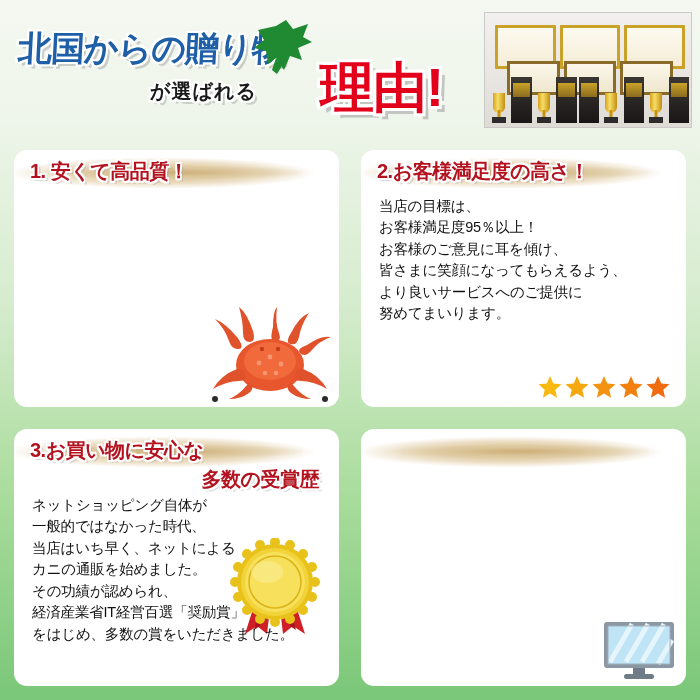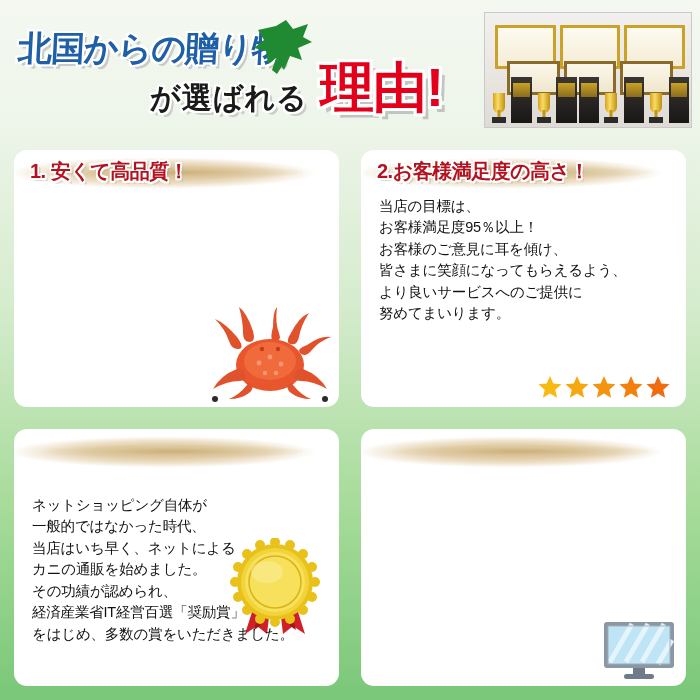--- a/index.html
+++ b/index.html
@@ -55,21 +55,21 @@
   }
   .hokkaido {
     position: absolute;
     left: 228px; top: -4px;
     width: 68px; height: 60px;
   }
 
   .subhead {
     position: absolute;
     left: 150px; top: 78px;
-    font-size: 30px;
+    font-size: 20px;
     font-weight: bold;
     color: #1a1a1a;
     letter-spacing: 1px;
     white-space: nowrap;
     text-shadow:
       2px 0 0 #fff, -2px 0 0 #fff, 0 2px 0 #fff, 0 -2px 0 #fff,
       2px 2px 0 #fff, -2px 2px 0 #fff, 2px -2px 0 #fff, -2px -2px 0 #fff,
       4px 4px 0 rgba(150,150,150,.4);
   }
 
@@ -353,20 +353,24 @@
             <polygon points="12,1 15.3,8.5 23.5,9.3 17.3,14.8 19.1,22.8 12,18.6 4.9,22.8 6.7,14.8 0.5,9.3 8.7,8.5" fill="#f1800f"></polygon>
           </svg>
         <svg class="star" viewBox="0 0 24 24">
             <polygon points="12,1 15.3,8.5 23.5,9.3 17.3,14.8 19.1,22.8 12,18.6 4.9,22.8 6.7,14.8 0.5,9.3 8.7,8.5" fill="#ef6c10"></polygon>
           </svg>
       </div>
     </div>
 
     <div class="panel panel-3">
       <div class="brush"></div>
+      <div class="p-head-block">
+        <div class="p-head">3.お買い物に安心な</div>
+        <div class="p-head line2">多数の受賞歴</div>
+      </div>
       <div class="p-body">ネットショッピング自体が
 一般的ではなかった時代、
 当店はいち早く、ネットによる
 カニの通販を始めました。
 その功績が認められ、
 経済産業省IT経営百選「奨励賞」
 をはじめ、多数の賞をいただきました。</div>
 
       <svg class="medal" viewBox="0 0 96 104">
         <g fill="#cf2027">

